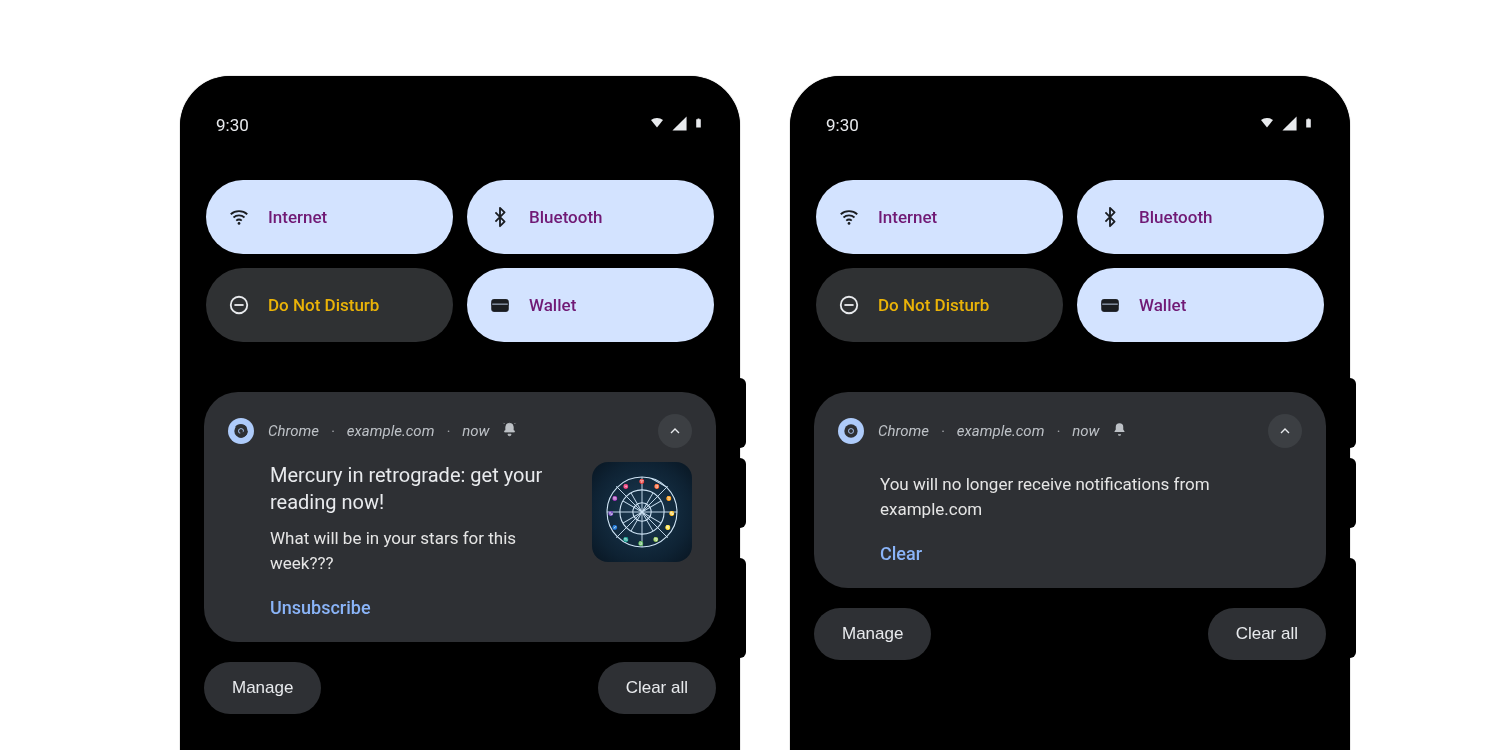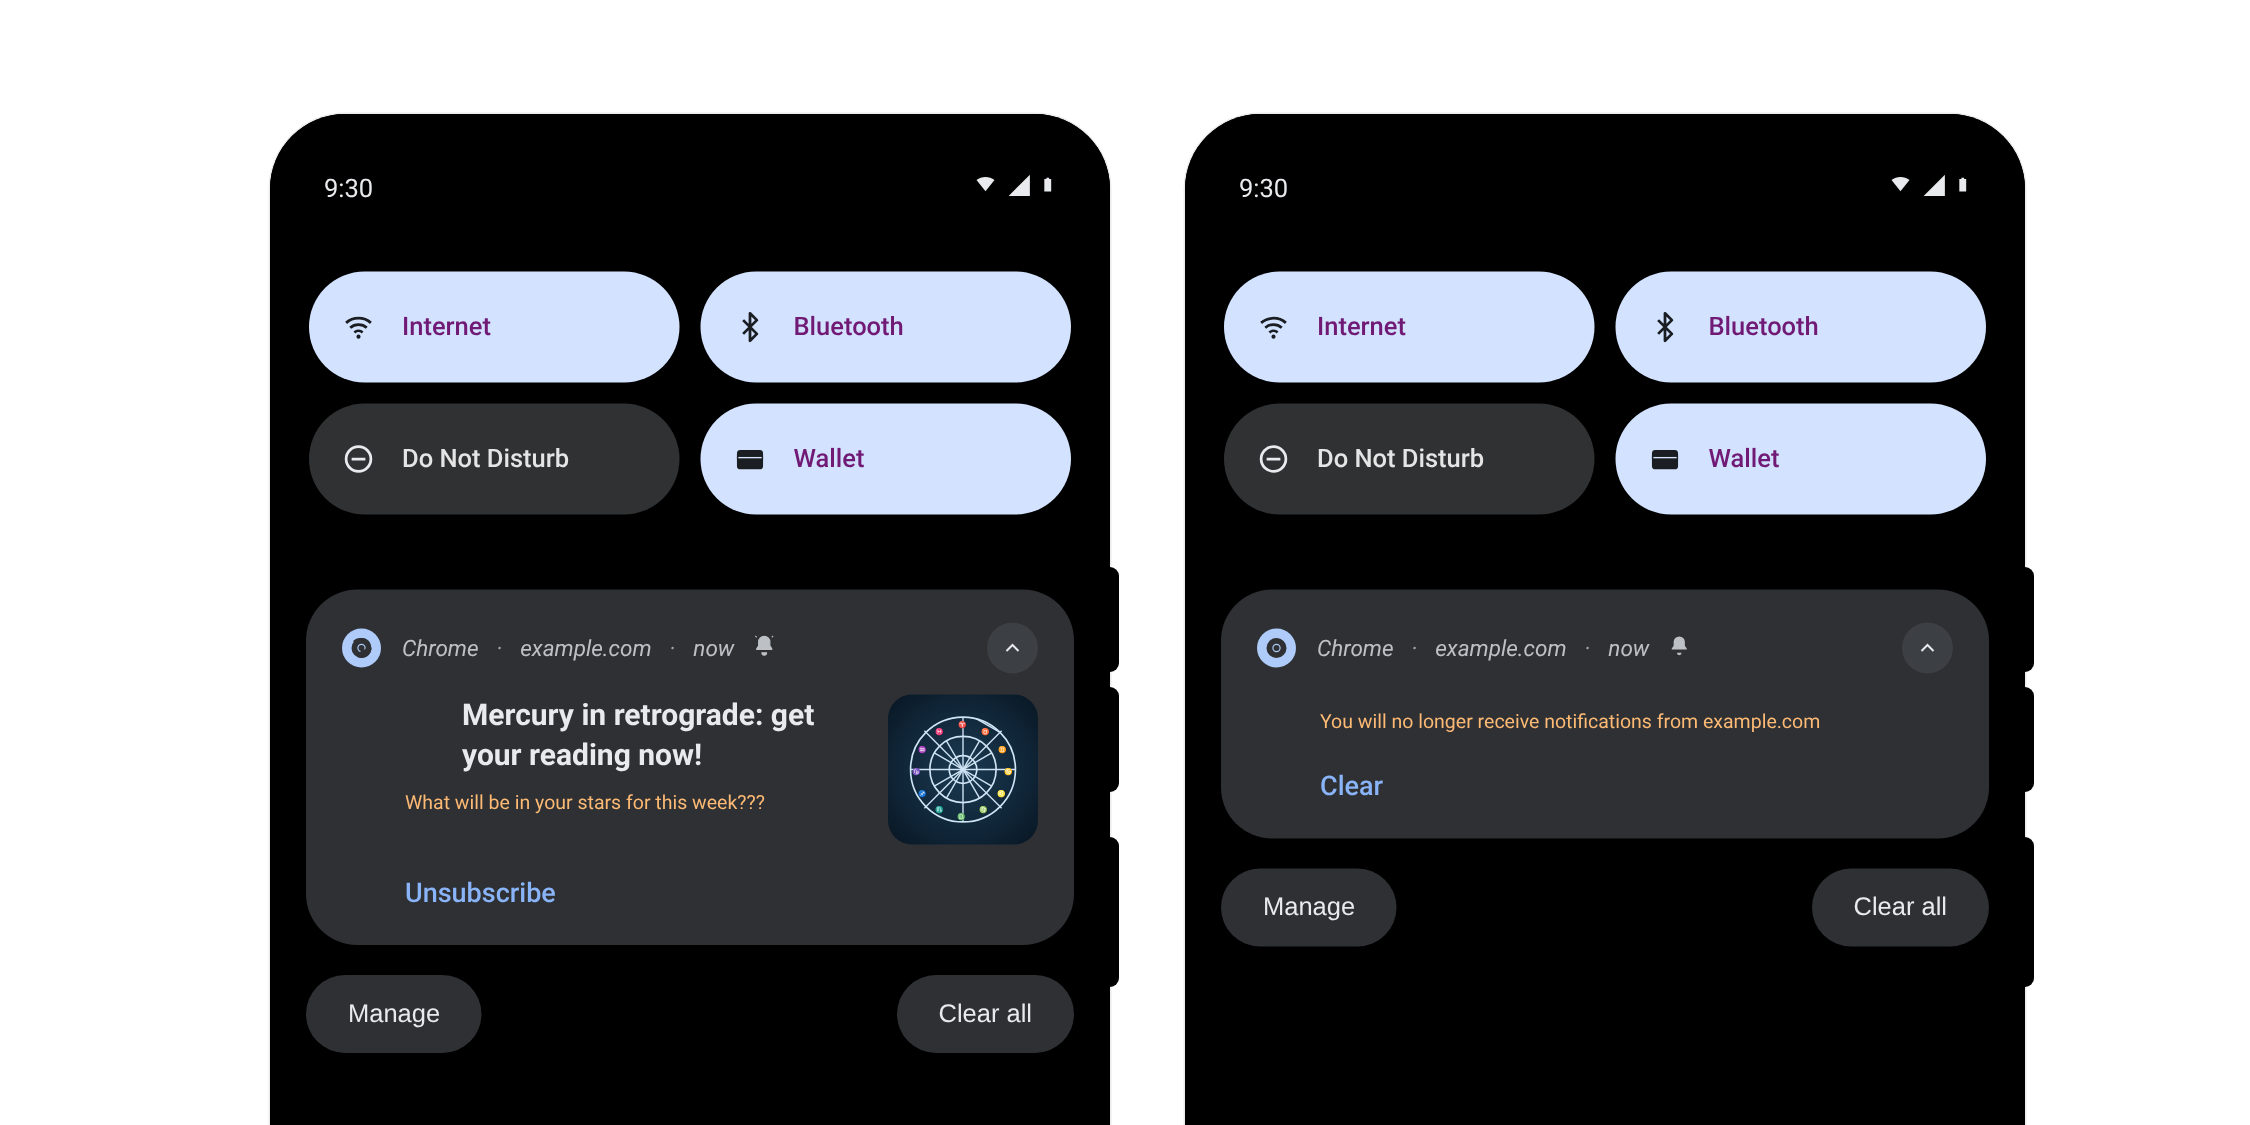--- a/index.html
+++ b/index.html
@@ -71,21 +71,21 @@
     border-radius: 40px;
     display: flex;
     align-items: center;
     gap: 18px;
     padding: 0 22px;
     font-size: 17px;
     font-weight: 500;
     cursor: pointer;
   }
   .tile.on  { background: #d3e3ff; color: #701a75; }
-  .tile.off { background: #2f3133; color: #e5e5e5; text-align: right; }
+  .tile.off { background: #2f3133; color: #eab308; text-align: right; }
   .tile .ico { width: 22px; height: 22px; display: flex; align-items: center; justify-content: center; flex-shrink: 0; }
   .tile .ico svg { width: 22px; height: 22px; }
   .tile.on  .ico svg { fill: #1a1d21; stroke: #1a1d21; }
   .tile.off .ico svg { fill: none; stroke: #e8eaed; }
 
   
   .card {
     margin: 50px 6px 0 6px;
     background: #2e3034;
     border-radius: 34px;
@@ -121,28 +121,27 @@
   .card-body {
     display: flex;
     gap: 18px;
     margin-top: 14px;
     padding-left: 42px;
   }
   .card-text { flex: 1; min-width: 0; }
   .card-title {
     color: #e8eaed;
     font-size: 20px;
-    font-weight: 700;
+    font-weight: 400;
     line-height: 1.35;
-    margin-left: 38px;
   }
   .card-desc {
     margin-top: 10px;
-    color: #fdba74;
-    font-size: 13px;
+    color: #e5e5e5;
+    font-size: 17px;
     line-height: 1.45;
   }
   .thumb {
     width: 100px; height: 100px; border-radius: 16px;
     background: radial-gradient(circle at 50% 50%, #1b3a52 0%, #0e2233 70%, #081521 100%);
     display: flex; align-items: center; justify-content: center;
     flex-shrink: 0;
     overflow: hidden;
   }
   .thumb svg { width: 92px; height: 92px; }

